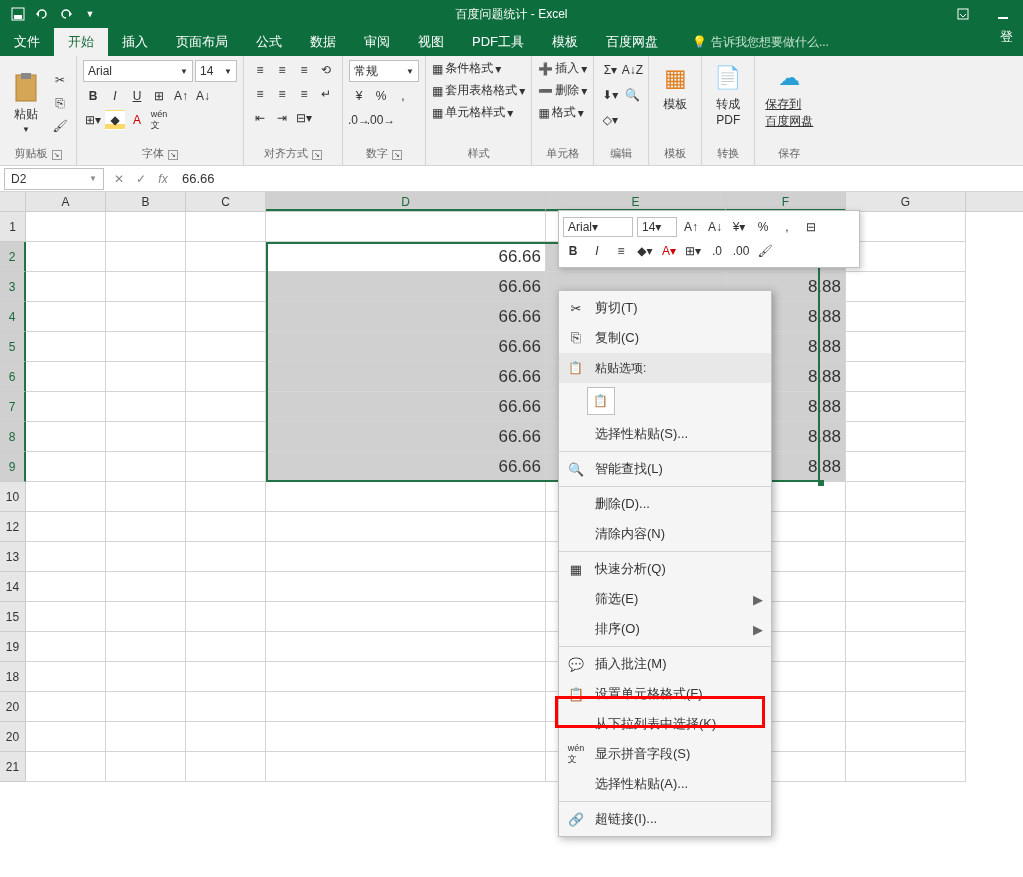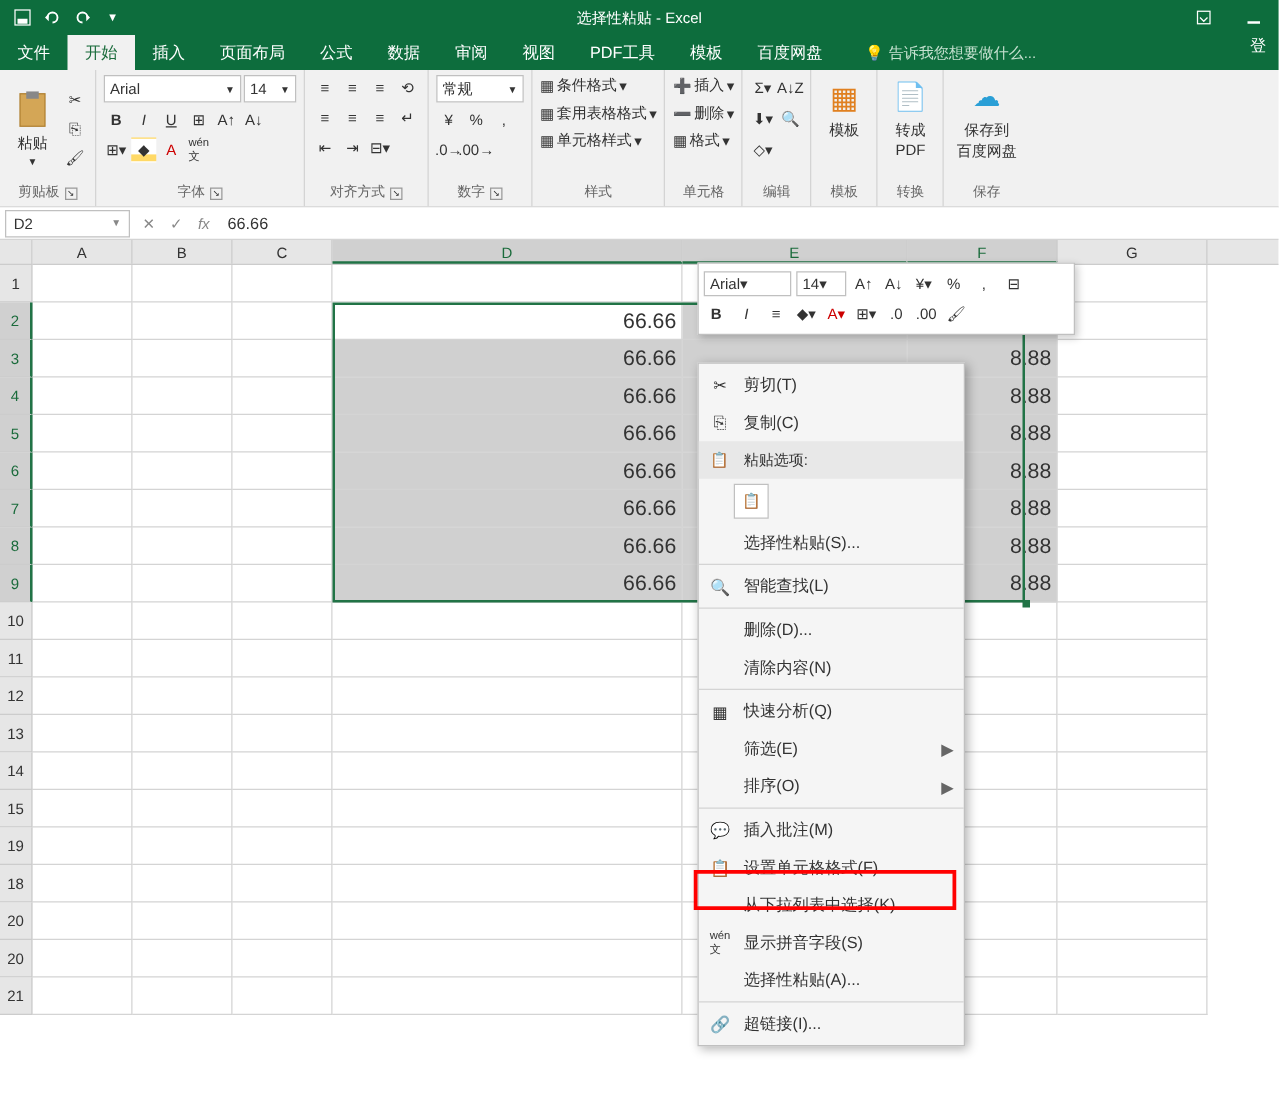--- a/index.html
+++ b/index.html
@@ -91,21 +91,21 @@
         </svg>
       </span>
     <span class="qat-icon">
         <svg width="14" height="14" viewBox="0 0 14 14">
           <path d="M11 7a4 4 0 1 0-4 4" fill="none" stroke="#fff" stroke-width="1.5"></path>
           <path d="M13 7l-3-3v6z" fill="#fff"></path>
         </svg>
       </span>
     <span class="qat-icon" style="font-size:9px;">▼</span>
   </div>
-  <div class="title-text">选择性粘贴 - Excel</div>
+  <div class="title-text">百度问题统计 - Excel</div>
   <div class="win-controls">
     <div class="win-btn">
         <svg width="14" height="14">
           <rect x="2" y="2" width="10" height="10" fill="none" stroke="#fff"></rect>
           <path d="M4 7l3 3 3-3" fill="none" stroke="#fff"></path>
         </svg>
       </div>
     <div class="win-btn">
         <svg width="12" height="12">
           <line x1="1" y1="10" x2="11" y2="10" stroke="#fff" stroke-width="2"></line>
@@ -290,21 +290,21 @@
       <div class="big-icon" style="color:#c00;font-size:22px;">📄</div>
       <span style="white-space:pre;text-align:center;">转成
 PDF</span>
     </div>
     <div class="group-label">转换</div>
   </div>
 
   <div class="ribbon-group" style="border-right:none;">
     <div class="big-btn">
       <div class="big-icon" style="color:#2a9fd6;font-size:22px;">☁</div>
-      <span style="white-space:pre;text-align:center;">保存到
+      <span style="white-space:pre;text-align:left;text-decoration:underline;">保存到
 百度网盘</span>
     </div>
     <div class="group-label">保存</div>
   </div>
 </div>
 
 <div class="formula-bar">
   <div class="name-box">
     <span>D2</span>
     <span style="font-size:8px;color:#888;">▼</span>
@@ -421,30 +421,20 @@
         <div class="row-h">10</div>
         <div class="cell" style="width: 80px;"></div>
         <div class="cell" style="width: 80px;"></div>
         <div class="cell" style="width: 80px;"></div>
         <div class="cell" style="width: 280px;"></div>
         <div class="cell" style="width: 180px;"></div>
         <div class="cell" style="width: 120px;"></div>
         <div class="cell" style="width: 120px;"></div>
       </div>
       <div class="row">
-        <div class="row-h">11</div>
-        <div class="cell" style="width: 80px;"></div>
-        <div class="cell" style="width: 80px;"></div>
-        <div class="cell" style="width: 80px;"></div>
-        <div class="cell" style="width: 280px;"></div>
-        <div class="cell" style="width: 180px;"></div>
-        <div class="cell" style="width: 120px;"></div>
-        <div class="cell" style="width: 120px;"></div>
-      </div>
-      <div class="row">
         <div class="row-h">12</div>
         <div class="cell" style="width: 80px;"></div>
         <div class="cell" style="width: 80px;"></div>
         <div class="cell" style="width: 80px;"></div>
         <div class="cell" style="width: 280px;"></div>
         <div class="cell" style="width: 180px;"></div>
         <div class="cell" style="width: 120px;"></div>
         <div class="cell" style="width: 120px;"></div>
       </div>
       <div class="row">

